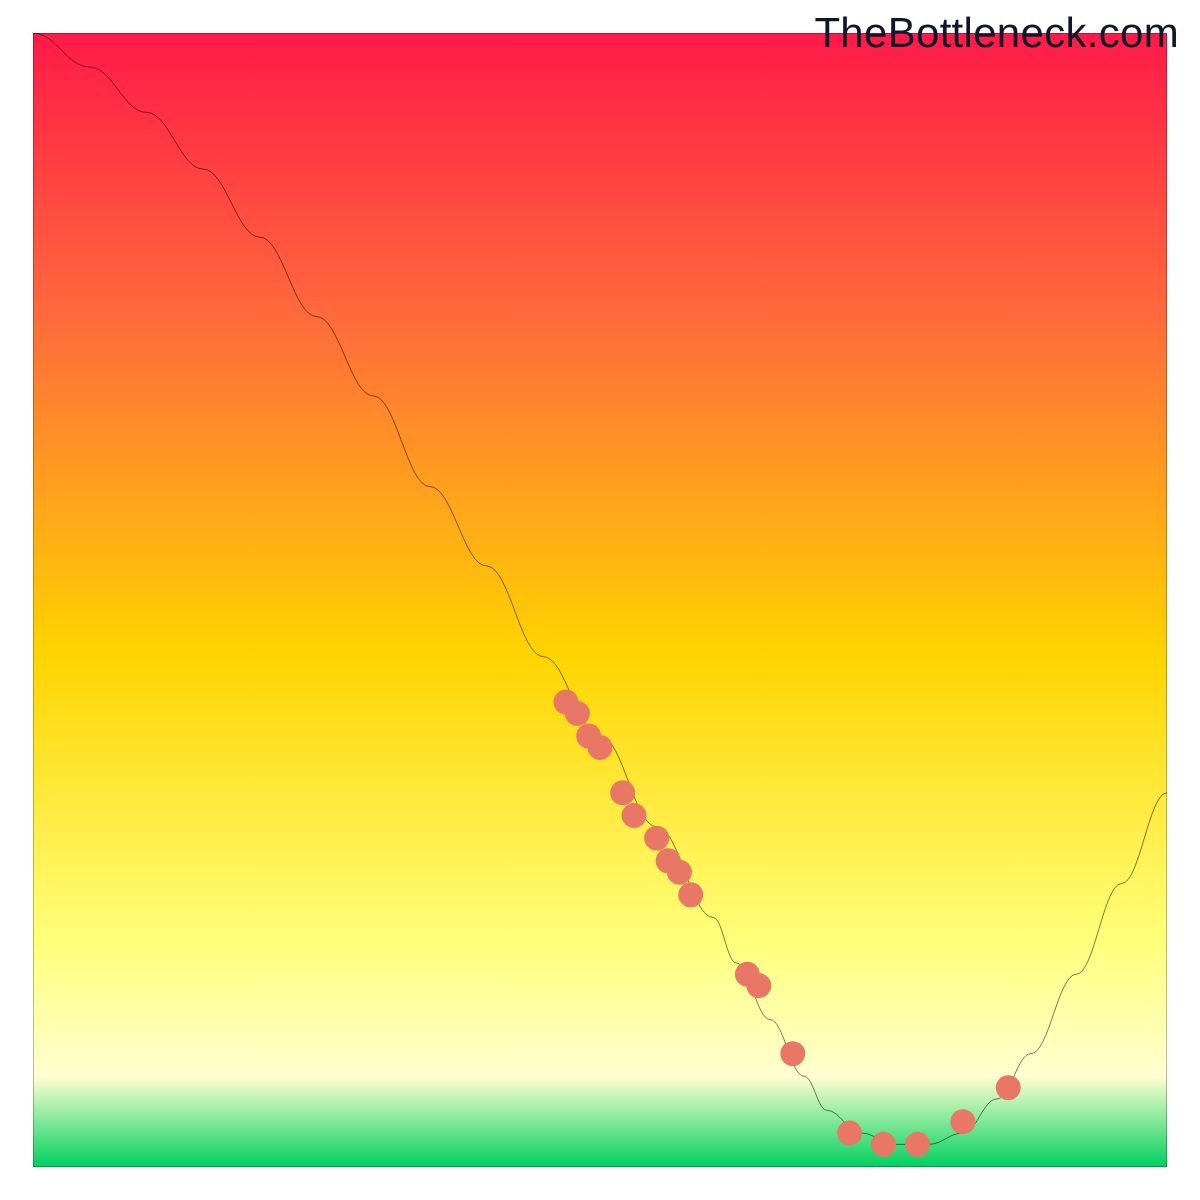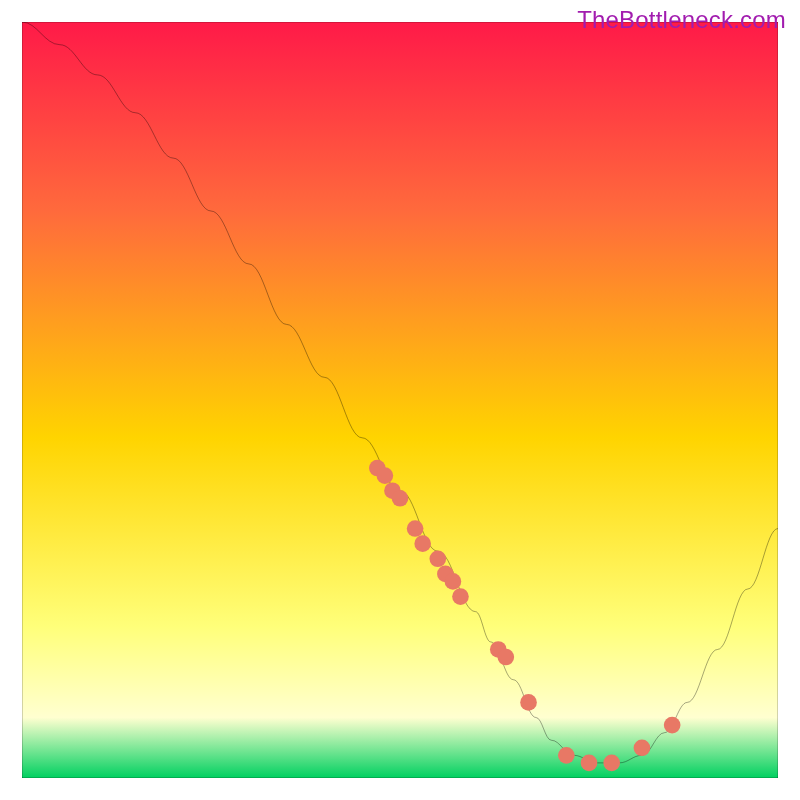--- a/index.html
+++ b/index.html
@@ -13,22 +13,22 @@
   }
   .chart-container {
     position: relative;
     width: 800px;
     height: 800px;
   }
   .watermark {
     position: absolute;
     top: 6px;
     right: 14px;
-    color: #a21caf;
-    font-size: 24px;
+    color: #0f172a;
+    font-size: 28px;
     font-weight: 500;
     letter-spacing: 0.2px;
     z-index: 5;
   }
   .plot-area {
     position: absolute;
     left: 22px;
     top: 22px;
     width: 756px;   
     height: 756px;  

